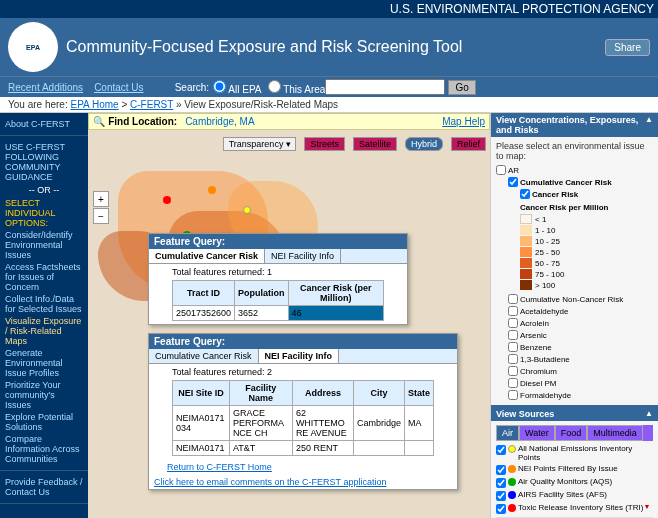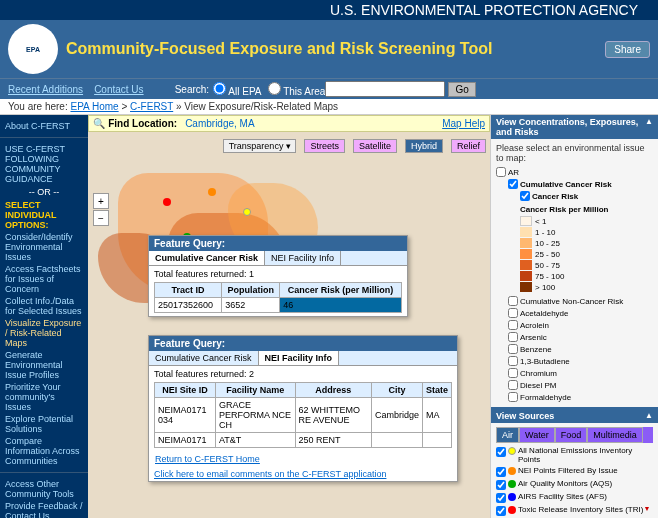--- a/index.html
+++ b/index.html
@@ -1,77 +1,77 @@
 <!DOCTYPE html>
 <html><head>
   <meta charset="utf-8">
   <style>
     * { box-sizing: border-box; margin: 0; padding: 0; }
     body { font-family: Arial, sans-serif; font-size: 11px; background: #fff; width: 658px; height: 518px; overflow: hidden; }
     
     
-    .header-top { background: #003366; color: #fff; display: flex; align-items: center; justify-content: flex-end; padding: 2px 20px; font-size: 14px; }
+    .header-top { background: #003366; color: #fff; display: flex; align-items: center; justify-content: flex-end; padding: 2px 4px; font-size: 12px; }
     
     .header-main { background: #336699; display: flex; align-items: center; padding: 4px 8px; }
     .epa-logo { width: 50px; height: 50px; background: #fff; border-radius: 50%; display: flex; align-items: center; justify-content: center; font-size: 7px; color: #003366; font-weight: bold; text-align: center; flex-shrink: 0; }
     .header-title-area { flex: 1; padding: 0 8px; }
-    .header-title { color: #fde047; font-size: 16px; font-weight: bold; }
+    .header-title { color: #ffffff; font-size: 16px; font-weight: normal; }
     .share-btn { background: #5588aa; color: #fff; border: 1px solid #aac; padding: 2px 8px; font-size: 10px; cursor: pointer; border-radius: 3px; }
     
     .nav-bar { background: #336699; padding: 2px 8px; border-top: 1px solid #557799; }
     .nav-bar a { color: #aaddff; font-size: 10px; text-decoration: underline; margin-right: 8px; cursor: pointer; }
     .search-area { display: inline-flex; align-items: center; margin-left: 20px; }
     .search-label { color: #fff; font-size: 10px; margin-right: 4px; }
     .search-radios { color: #fff; font-size: 10px; display: inline-flex; align-items: center; gap: 6px; }
     .search-input { height: 16px; font-size: 10px; padding: 1px 3px; width: 120px; }
     .go-btn { background: #c0c0c0; border: 1px solid #888; padding: 1px 6px; font-size: 10px; cursor: pointer; margin-left: 3px; }
     
     .breadcrumb { background: #fff; padding: 2px 8px; font-size: 10px; color: #333; border-bottom: 1px solid #ccc; }
     .breadcrumb a { color: #0066cc; text-decoration: underline; cursor: pointer; }
     
     
     .main-container { display: flex; height: calc(518px - 82px); }
     
     
     .left-sidebar { width: 88px; background: #003366; color: #fff; font-size: 10px; overflow-y: auto; flex-shrink: 0; }
     .sidebar-section { padding: 4px 5px; border-bottom: 1px solid #335577; }
     .sidebar-section a { color: #aaddff; text-decoration: none; display: block; margin: 2px 0; font-size: 9px; cursor: pointer; }
-    .sidebar-heading { color: #ffcc00; font-size: 9px; font-weight: bold; margin-bottom: 2px; }
+    .sidebar-heading { color: #ffcc00; font-size: 9px; font-weight: normal; margin-bottom: 2px; }
     .sidebar-or { color: #fff; text-align: center; font-size: 9px; margin: 3px 0; }
     
     
     .center-area { flex: 1; position: relative; overflow: hidden; background: #e8dcc8; }
     
     .find-location-bar { background: #ffffcc; border: 1px solid #cccc88; padding: 2px 4px; display: flex; align-items: center; gap: 8px; font-size: 10px; position: absolute; top: 0; left: 0; right: 0; z-index: 10; }
     .map-help-btn { margin-left: auto; color: #0066cc; cursor: pointer; text-decoration: underline; font-size: 10px; }
     
     .map-controls { position: absolute; top: 22px; left: 0; right: 0; display: flex; justify-content: flex-end; padding: 2px 4px; gap: 8px; z-index: 10; }
-    .map-btn { background: #f0abfc; border: 1px solid #999; padding: 1px 5px; font-size: 9px; cursor: pointer; }
-    .map-btn.active { background: #336699; color: #fff; }
+    .map-btn { background: #be185d; border: 1px solid #999; padding: 1px 5px; font-size: 9px; cursor: pointer; }
+    .map-btn.active { background: #336699; color: #fff; border-radius: 6px; }
     .transparency-btn { background: #f0f0f0; border: 1px solid #999; padding: 1px 5px; font-size: 9px; cursor: pointer; }
     
     
     .map-bg { position: absolute; top: 38px; left: 0; right: 0; bottom: 0; background: #e8dcc8; overflow: hidden; }
     .map-orange-shape { position: absolute; background: rgba(255, 140, 50, 0.5); border-radius: 30px 50px 40px 60px; }
     
     
     .feature-query-1 { position: absolute; top: 120px; left: 60px; width: 260px; background: #fff; border: 1px solid #999; z-index: 20; box-shadow: 2px 2px 4px rgba(0,0,0,0.3); }
     .feature-query-2 { position: absolute; top: 220px; left: 60px; width: 310px; background: #fff; border: 1px solid #999; z-index: 21; box-shadow: 2px 2px 4px rgba(0,0,0,0.3); }
     .fq-header { background: #336699; color: #fff; padding: 2px 5px; font-size: 10px; font-weight: bold; }
     .fq-tabs { display: flex; background: #ddeeff; border-bottom: 1px solid #999; }
     .fq-tab { padding: 2px 6px; font-size: 9px; cursor: pointer; border-right: 1px solid #999; }
     .fq-tab.active { background: #fff; font-weight: bold; }
-    .fq-content { padding: 3px 5px; font-size: 9px; }
+    .fq-content { padding: 3px 23px; font-size: 9px; }
     .fq-total { font-size: 9px; margin-bottom: 3px; }
     .fq-table { width: 100%; border-collapse: collapse; font-size: 9px; }
     .fq-table th { background: #ddeeff; border: 1px solid #aaa; padding: 2px 3px; }
     .fq-table td { border: 1px solid #aaa; padding: 2px 3px; }
     .fq-table td.highlight { background: #0369a1; }
     
-    .return-link { padding: 3px 6px; font-size: 9px; }
+    .return-link { padding: 3px 18px; font-size: 9px; }
     .return-link a { color: #0066cc; text-decoration: underline; cursor: pointer; }
     .email-link { padding: 2px 5px; font-size: 9px; }
     .email-link a { color: #0066cc; text-decoration: underline; cursor: pointer; }
     
     
     .right-sidebar { width: 168px; background: #f5f5f5; border-left: 1px solid #ccc; overflow-y: auto; flex-shrink: 0; font-size: 9px; }
     .rs-section { border-bottom: 2px solid #336699; margin-bottom: 0; }
     .rs-section-header { background: #336699; color: #fff; padding: 2px 5px; font-size: 9px; font-weight: bold; cursor: pointer; display: flex; justify-content: space-between; }
     .rs-section-header .arrow { font-size: 8px; }
     .rs-content { padding: 4px 5px; }
@@ -154,21 +154,20 @@
       <a>Consider/Identify Environmental Issues</a>
       <a>Access Factsheets for Issues of Concern</a>
       <a>Collect Info./Data for Selected Issues</a>
       <a style="color:#ffdd88;">Visualize Exposure / Risk-Related Maps</a>
       <a>Generate Environmental Issue Profiles</a>
       <a>Prioritize Your community's Issues</a>
       <a>Explore Potential Solutions</a>
       <a>Compare Information Across Communities</a>
     </div>
     <div class="sidebar-section">
-      <a>Access Other Community Tools</a>
       <a>Provide Feedback / Contact Us</a>
     </div>
   </div>
 
   <div class="center-area">
 
     <div class="find-location-bar">
       <span>🔍 <strong>Find Location:</strong></span>
       <span style="color:#0066cc;">Cambridge, MA</span>
       <span class="map-help-btn">Map Help</span>

